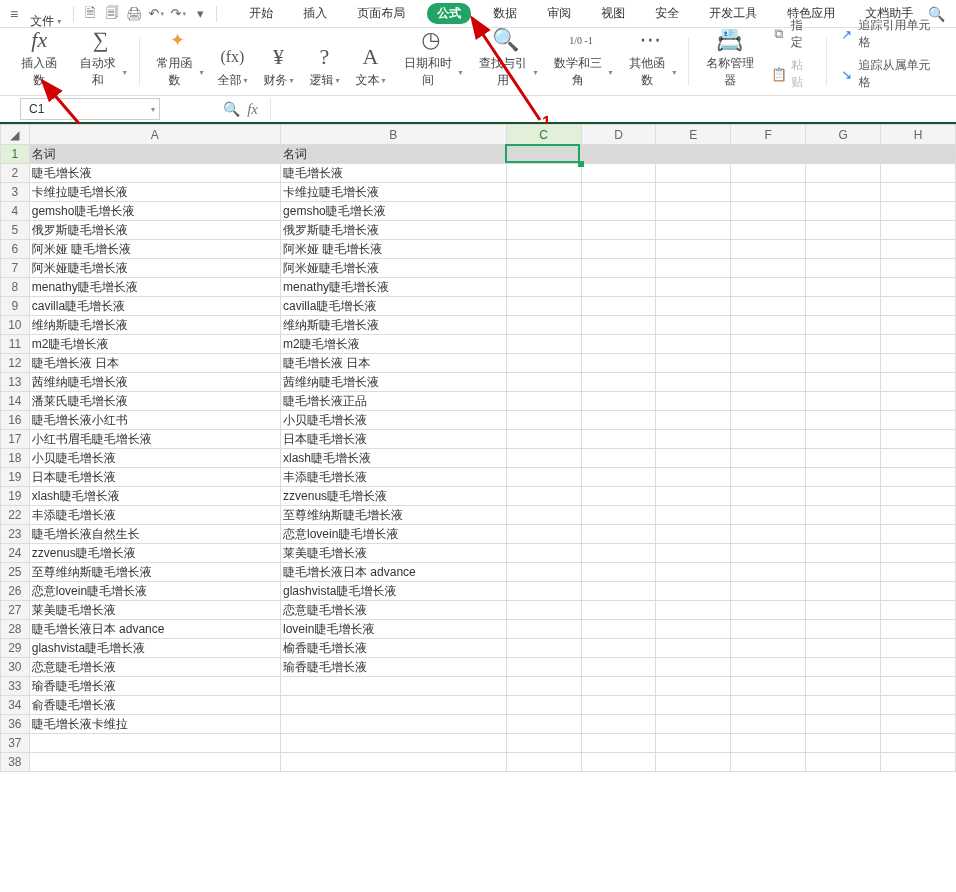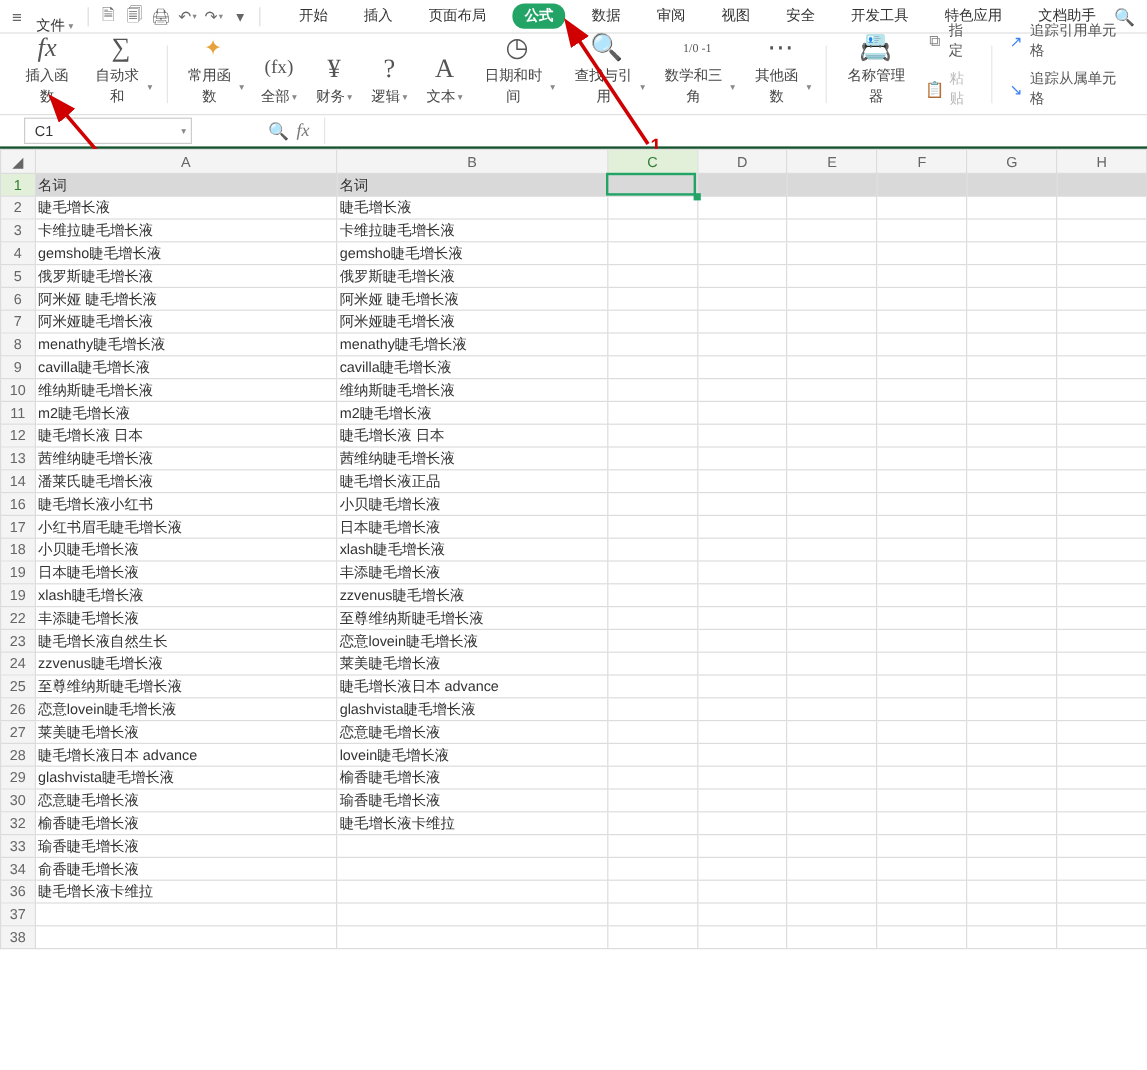--- a/index.html
+++ b/index.html
@@ -787,31 +787,20 @@
           <td>恋意睫毛增长液</td>
           <td>瑜香睫毛增长液</td>
           <td></td>
           <td></td>
           <td></td>
           <td></td>
           <td></td>
           <td></td>
         </tr>
         <tr>
-          <th class="rowh">32</th>
-          <td>榆香睫毛增长液</td>
-          <td>睫毛增长液卡维拉</td>
-          <td></td>
-          <td></td>
-          <td></td>
-          <td></td>
-          <td></td>
-          <td></td>
-        </tr>
-        <tr>
           <th class="rowh">33</th>
           <td>瑜香睫毛增长液</td>
           <td></td>
           <td></td>
           <td></td>
           <td></td>
           <td></td>
           <td></td>
           <td></td>
         </tr>

